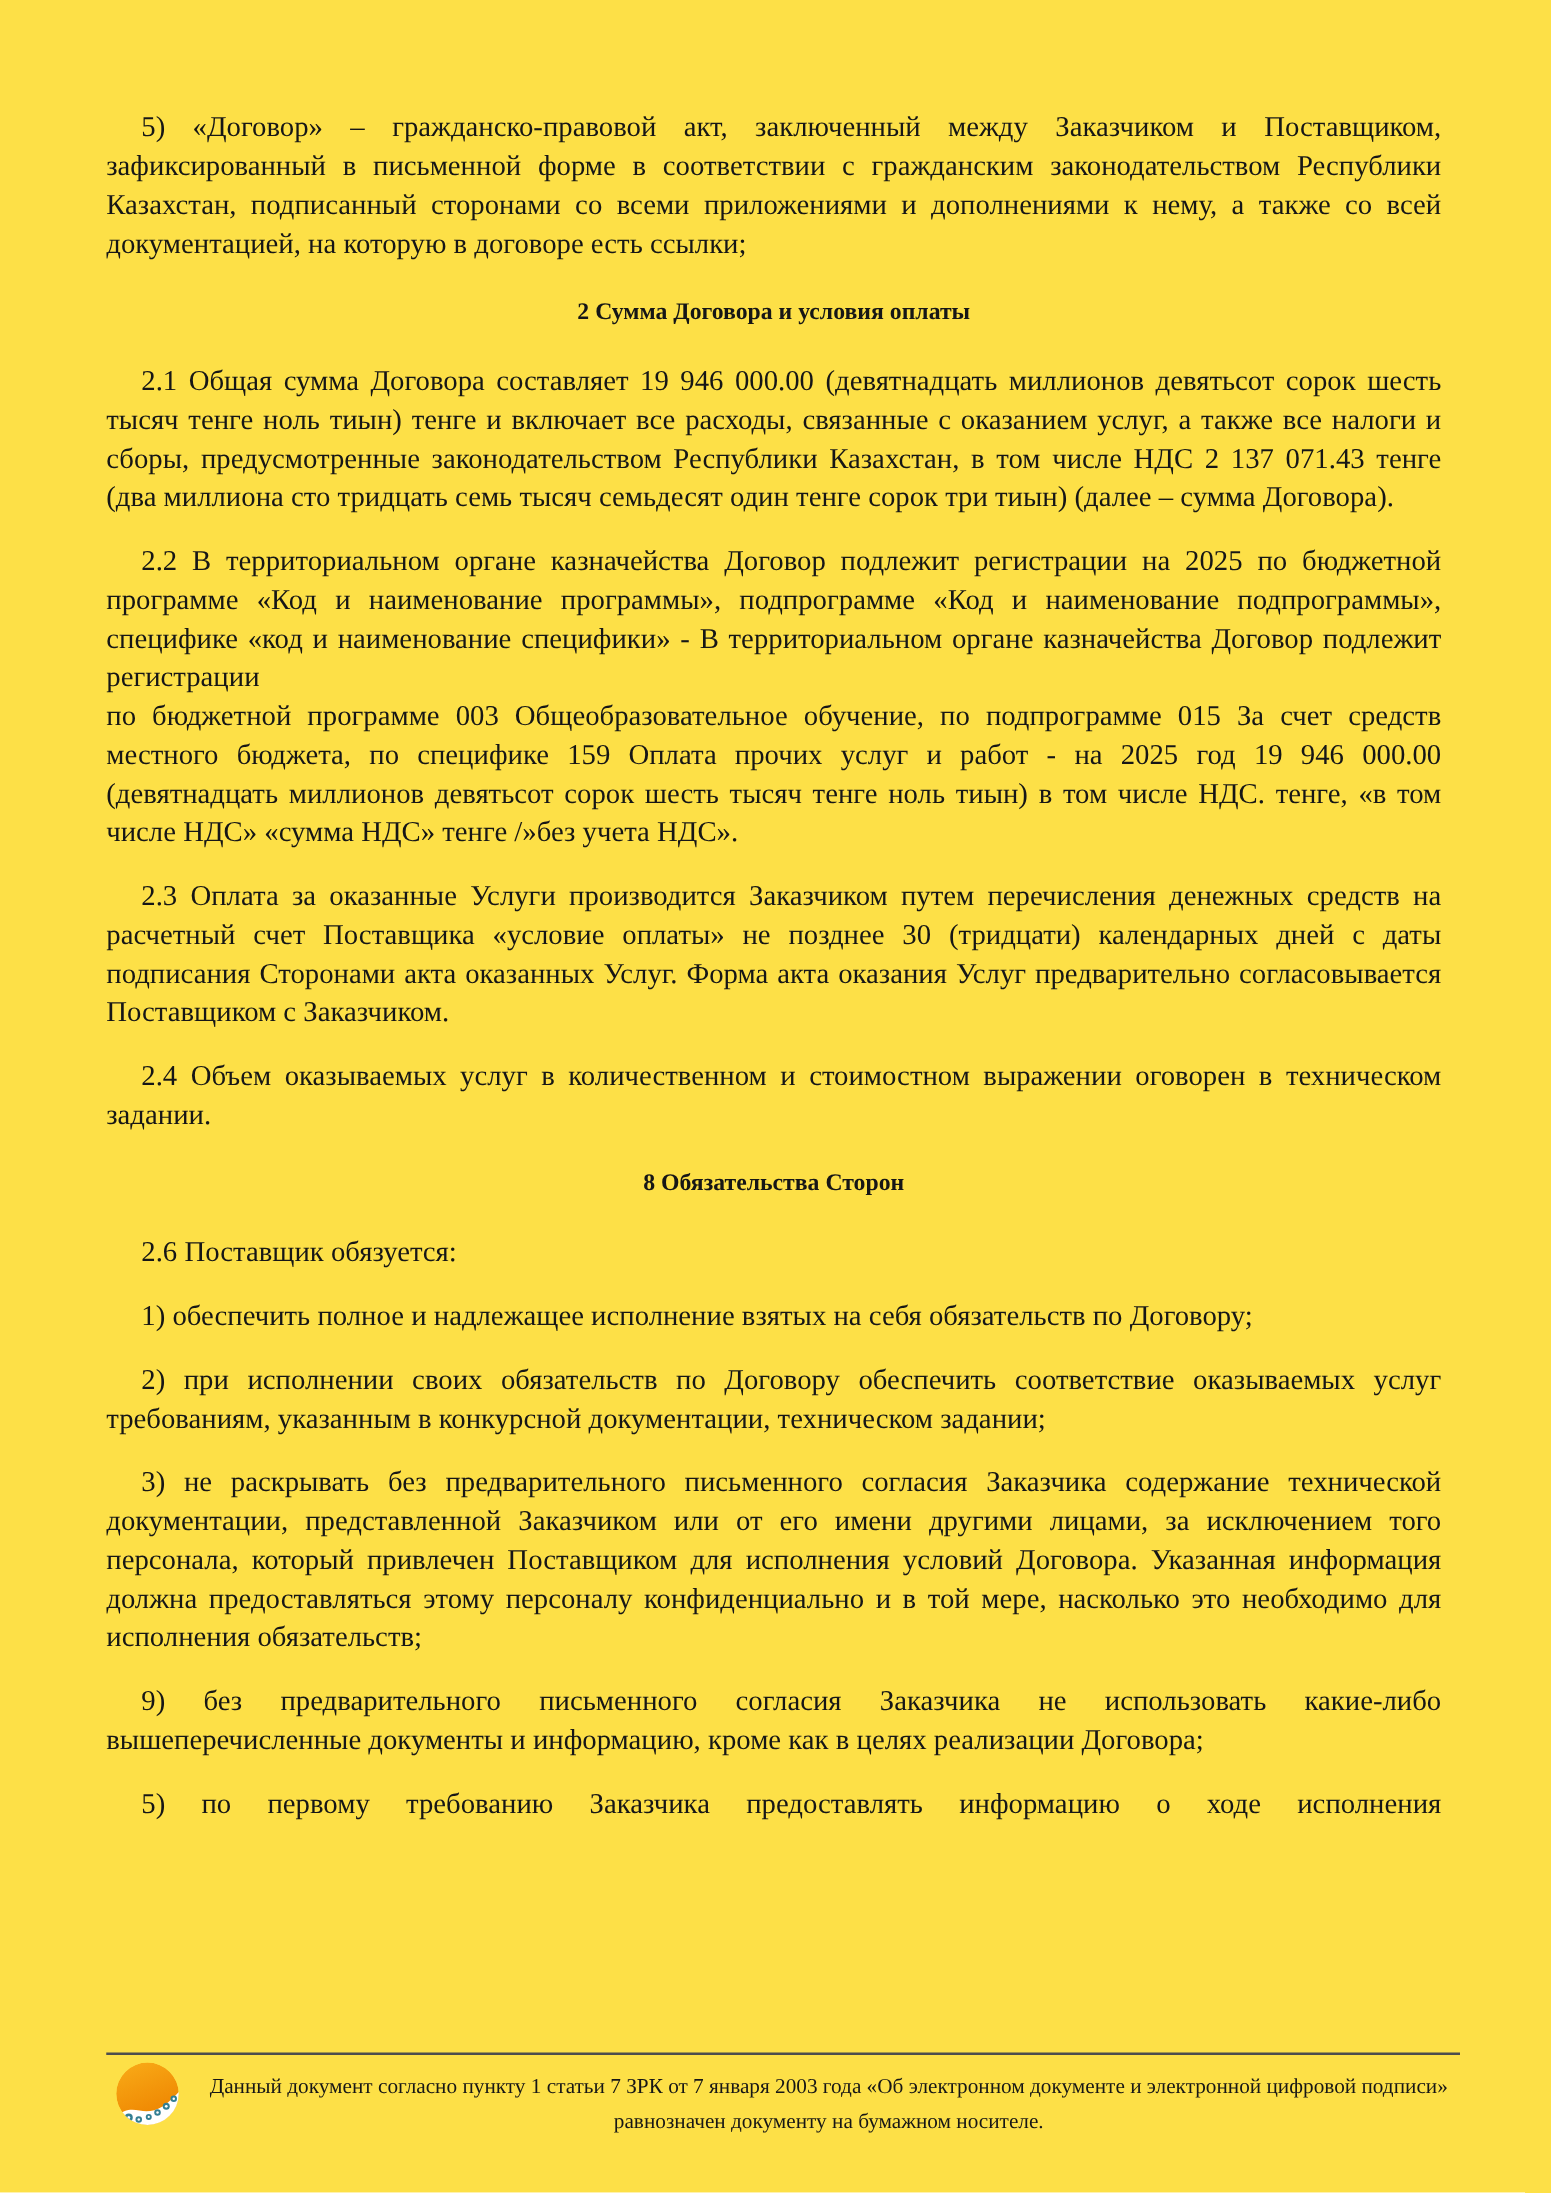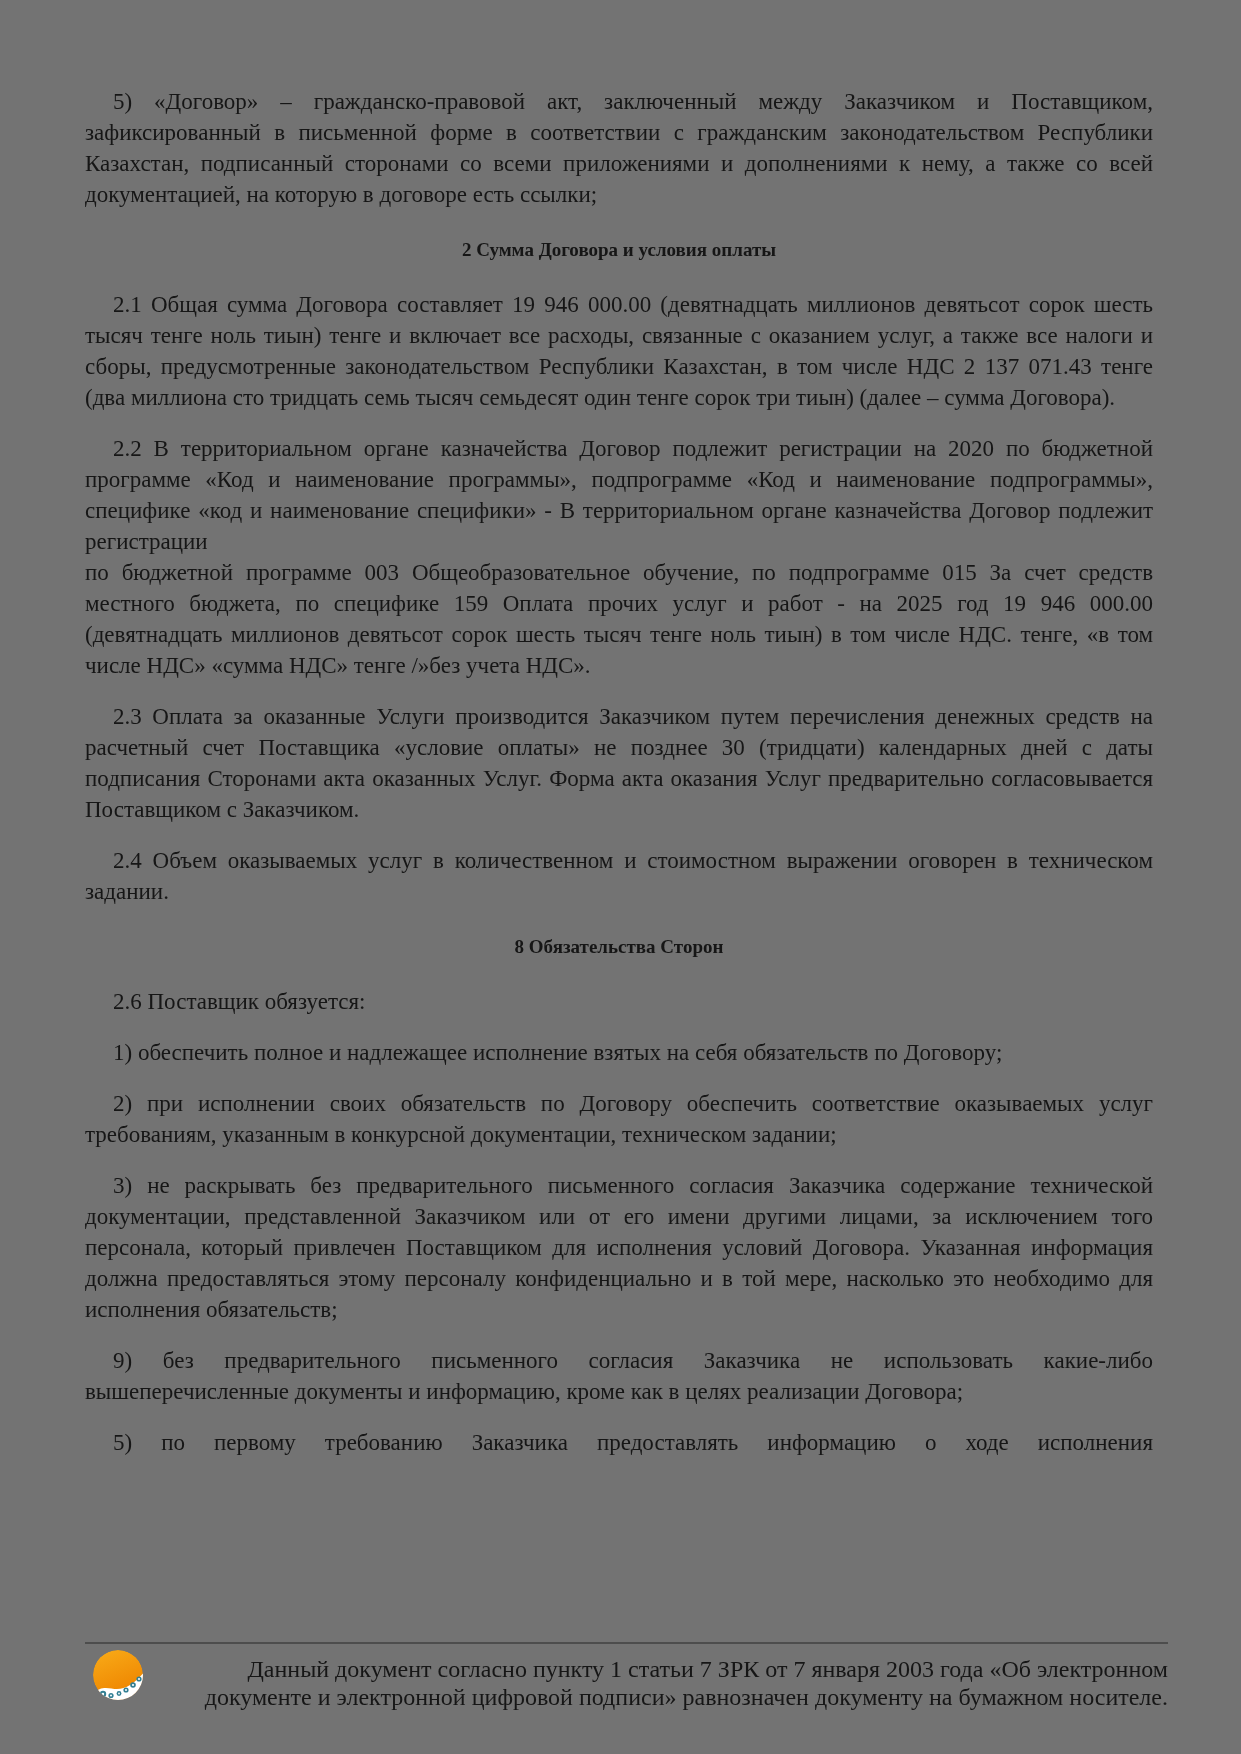--- a/index.html
+++ b/index.html
@@ -5,21 +5,21 @@
 <style>
   html, body {
     margin: 0;
     padding: 0;
     background: #ffffff;
   }
   .page {
     position: relative;
     width: 1241px;
     height: 1754px;
-    background: #737373;
+    background: #fde047;
     font-family: "Liberation Serif", "DejaVu Serif", serif;
     color: #161616;
     overflow: hidden;
   }
   .doc {
     position: absolute;
     left: 85px;
     top: 86px;
     width: 1068px;
     height: 1552px;
@@ -61,40 +61,40 @@
   }
   .logo {
     width: 54px;
     height: 54px;
     margin-left: 6px;
     flex: 0 0 auto;
   }
   .footer-text {
     margin: 6px 0 0 13px;
     max-width: 1010px;
-    font-size: 24px;
+    font-size: 17px;
     line-height: 28px;
-    text-align: right;
+    text-align: center;
     color: #161616;
   }
 </style>
 </head>
 <body>
 
 <div class="page">
 
   <div class="doc">
     <p class="para first">5) «Договор» – гражданско-правовой акт, заключенный между Заказчиком и Поставщиком, зафиксированный в письменной форме в соответствии с гражданским законодательством Республики Казахстан, подписанный сторонами со всеми приложениями и дополнениями к нему, а также со всей документацией, на которую в договоре есть ссылки;</p>
 
 
     <h2 class="heading">2 Сумма Договора и условия оплаты</h2>
 
     <p class="para">2.1 Общая сумма Договора составляет 19 946 000.00 (девятнадцать миллионов девятьсот сорок шесть тысяч тенге ноль тиын) тенге и включает все расходы, связанные с оказанием услуг, а также все налоги и сборы, предусмотренные законодательством Республики Казахстан, в том числе НДС 2 137 071.43 тенге (два миллиона сто тридцать семь тысяч семьдесят один тенге сорок три тиын) (далее – сумма Договора).</p>
 
-    <p class="para">2.2 В территориальном органе казначейства Договор подлежит регистрации на 2020 по бюджетной программе «Код и наименование программы», подпрограмме «Код и наименование подпрограммы», специфике «код и наименование специфики» - В территориальном органе казначейства Договор подлежит регистрации</p>
+    <p class="para">2.2 В территориальном органе казначейства Договор подлежит регистрации на 2025 по бюджетной программе «Код и наименование программы», подпрограмме «Код и наименование подпрограммы», специфике «код и наименование специфики» - В территориальном органе казначейства Договор подлежит регистрации</p>
     <p class="para cont"><span>по бюджетной программе </span><span class="bold">003</span><span> Общеобразовательное обучение, по подпрограмме </span><span class="bold">015</span><span> За счет средств местного бюджета, по специфике </span><span class="bold">159</span><span> Оплата прочих услуг и работ - на 2025 год 19 946 000.00 (девятнадцать миллионов девятьсот сорок шесть тысяч тенге ноль тиын) в том числе НДС. тенге, «в том числе НДС» «сумма НДС» тенге /»без учета НДС».</span></p>
 
     <p class="para">2.3 Оплата за оказанные Услуги производится Заказчиком путем перечисления денежных средств на расчетный счет Поставщика «условие оплаты» не позднее 30 (тридцати) календарных дней с даты подписания Сторонами акта оказанных Услуг. Форма акта оказания Услуг предварительно согласовывается Поставщиком с Заказчиком.</p>
 
     <p class="para">2.4 Объем оказываемых услуг в количественном и стоимостном выражении оговорен в техническом задании.</p>
 
     <h2 class="heading">8 Обязательства Сторон</h2>
 
     <p class="para">2.6 Поставщик обязуется:</p>
 

